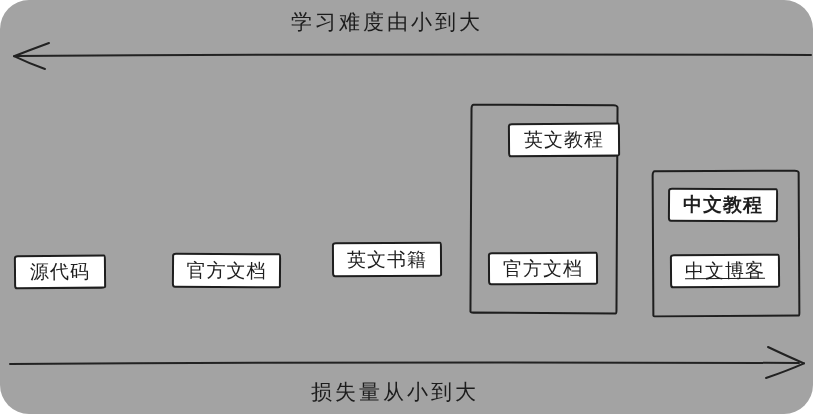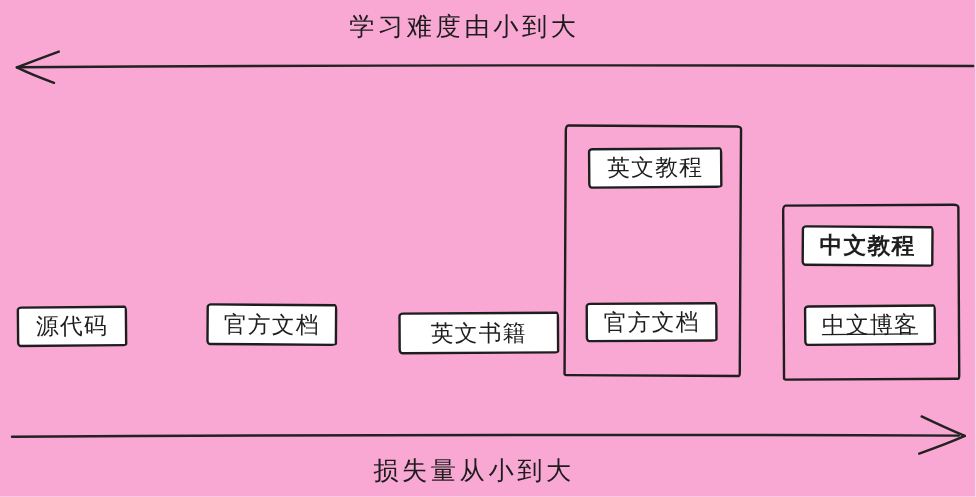--- a/index.html
+++ b/index.html
@@ -4,24 +4,25 @@
 <style>
   html, body {
     margin: 0;
     padding: 0;
     background: #ffffff;
   }
   .canvas {
     position: relative;
     width: 813px;
     height: 414px;
-    background: #f9a8d4;
+    background: #a3a3a3;
     font-family: "DejaVu Sans", sans-serif;
     color: #1e1e1e;
     overflow: hidden;
+    border-radius: 29px;
   }
   .axis-label {
     position: absolute;
     font-size: 21px;
     letter-spacing: 3px;
     color: #1c1c1c;
     white-space: nowrap;
   }
   .axis-label.top { left: 291px; top: 8px; }
   .axis-label.bottom { left: 311px; top: 378px; }
@@ -50,25 +51,25 @@
     position: absolute;
     border: 2px solid #1e1e1e;
     border-radius: 3px 5px 2px 4px / 5px 3px 4px 2px;
     background: transparent;
     box-sizing: border-box;
   }
 
   
   .b-source   { left: 14px;  top: 255px; width: 92px; height: 34px; transform: rotate(-0.5deg); justify-content: center; }
   .b-official { left: 172px; top: 253px; width: 109px; height: 35px; transform: rotate(0.4deg); }
-  .b-enbooks  { left: 332px; top: 260px; width: 134px; height: 35px; transform: rotate(-0.3deg); }
+  .b-enbooks  { left: 332px; top: 242px; width: 110px; height: 35px; transform: rotate(-0.3deg); }
 
   
   .g1         { left: 470px; top: 104px; width: 148px; height: 210px; transform: rotate(0.3deg); }
-  .b-entut    { left: 490px; top: 123px; width: 112px; height: 34px; transform: rotate(-0.4deg); }
+  .b-entut    { left: 508px; top: 123px; width: 112px; height: 34px; transform: rotate(-0.4deg); }
   .b-enblog   { left: 487px; top: 190px; width: 110px; height: 33px; transform: rotate(0.4deg); }
   .b-cnbook   { left: 488px; top: 252px; width: 110px; height: 33px; transform: rotate(-0.3deg); }
 
   
   .g2         { left: 652px; top: 170px; width: 148px; height: 147px; transform: rotate(-0.3deg); }
   .b-cntut    { left: 668px; top: 188px; width: 110px; height: 34px; transform: rotate(0.4deg); font-weight: bold; }
   .b-cnblog   { left: 670px; top: 254px; width: 110px; height: 34px; transform: rotate(-0.4deg); text-decoration: underline; }
 </style>
 </head>
 <body>

